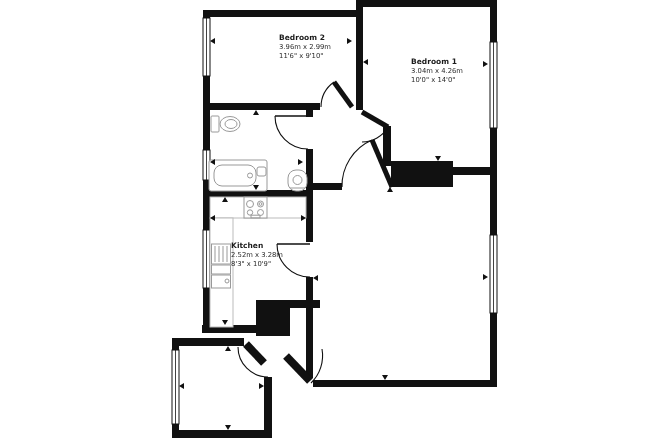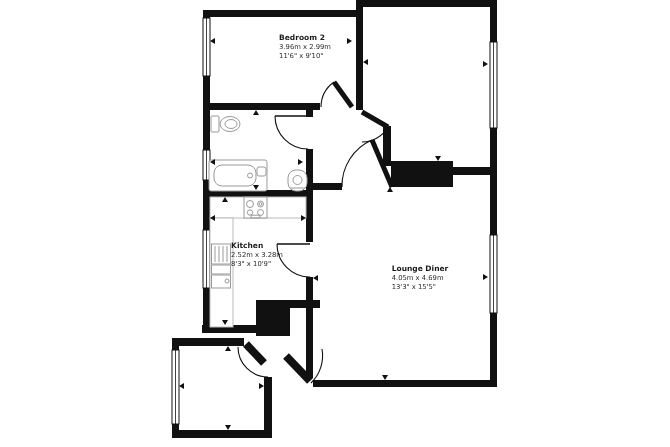--- a/index.html
+++ b/index.html
@@ -170,28 +170,28 @@
       <path d="M253,185 l3,5 l3,-5 z M222,320 l3,5 l3,-5 z M435,156 l3,5 l3,-5 z M382,375 l3,5 l3,-5 z M225,425 l3,5 l3,-5 z"></path>
     </g>
   </svg>
 
   <div class="room-label" style="left:305px;top:33px">
     <div class="room-name">Bedroom 2</div>
     <div class="room-metric">3.96m x 2.99m</div>
     <div class="room-imperial">11'6" x 9'10"</div>
   </div>
 
+  <div class="room-label" style="left:437px;top:57px">
+    <div class="room-name">Bedroom 1</div>
+    <div class="room-metric">3.04m x 4.26m</div>
+    <div class="room-imperial">10'0" x 14'0"</div>
+  </div>
 
 
   <div class="room-label" style="left:257px;top:241px">
     <div class="room-name">Kitchen</div>
     <div class="room-metric">2.52m x 3.28m</div>
     <div class="room-imperial">8'3" x 10'9"</div>
   </div>
 
-  <div class="room-label" style="left:420px;top:264px">
-    <div class="room-name">Lounge Diner</div>
-    <div class="room-metric">4.05m x 4.69m</div>
-    <div class="room-imperial">13'3" x 15'5"</div>
-  </div>
 
 
 </div>
 
 </body></html>

